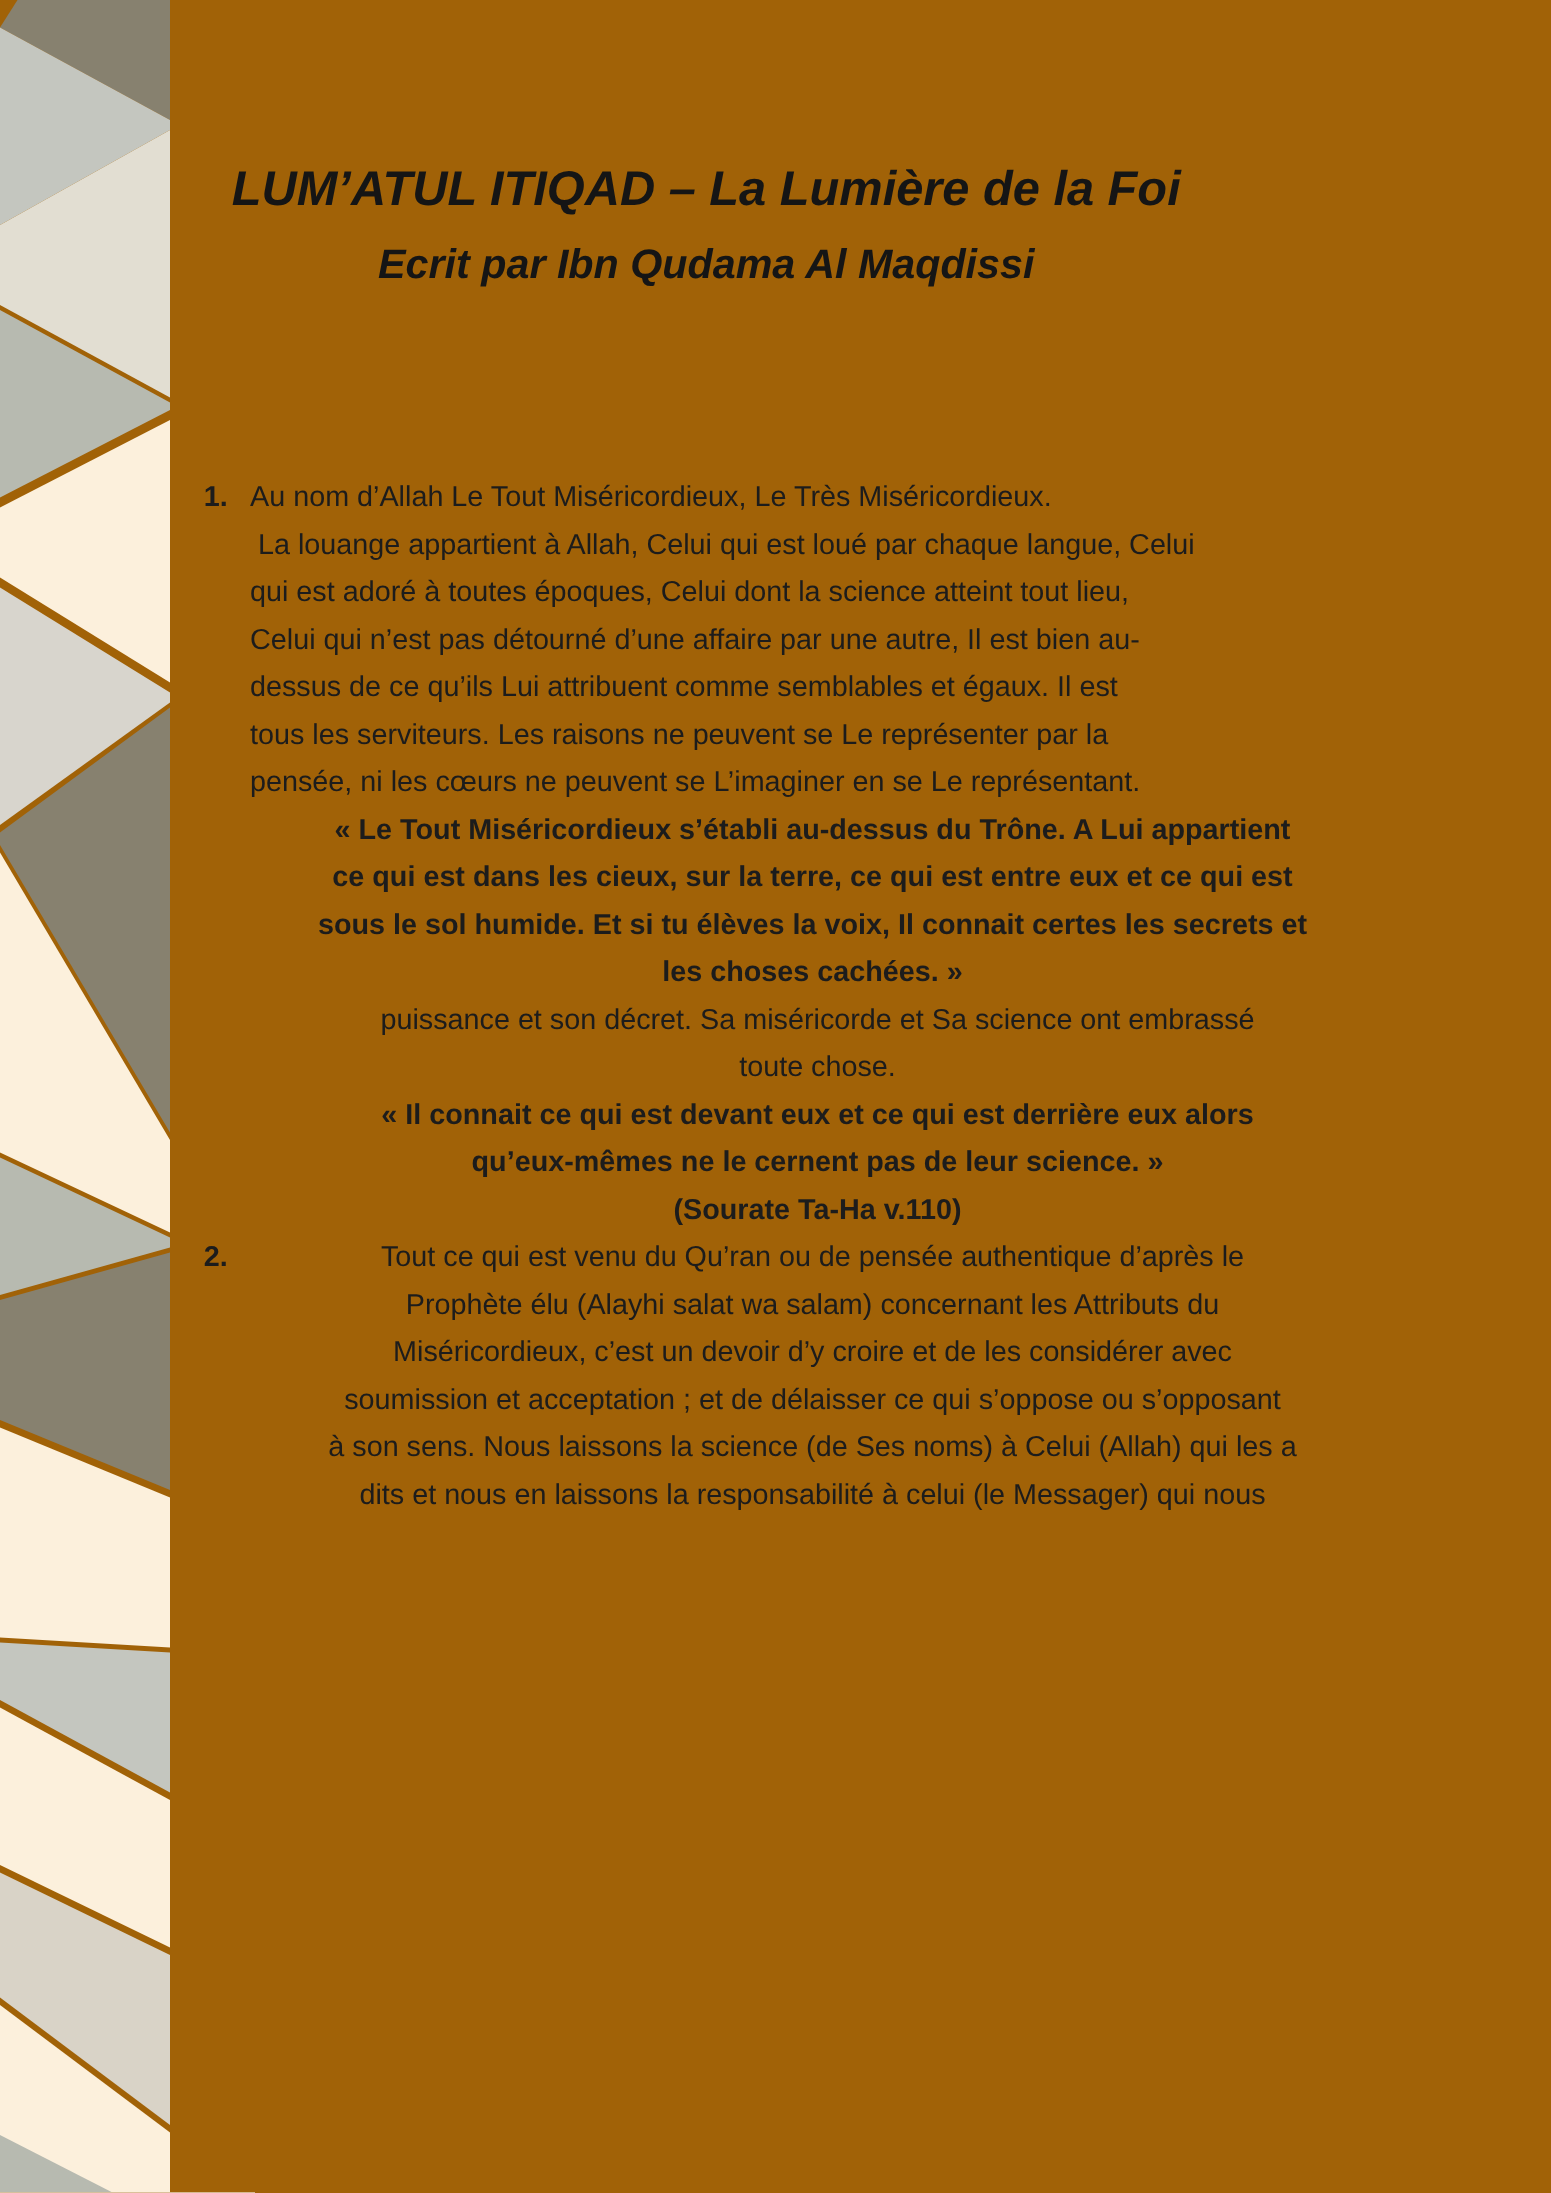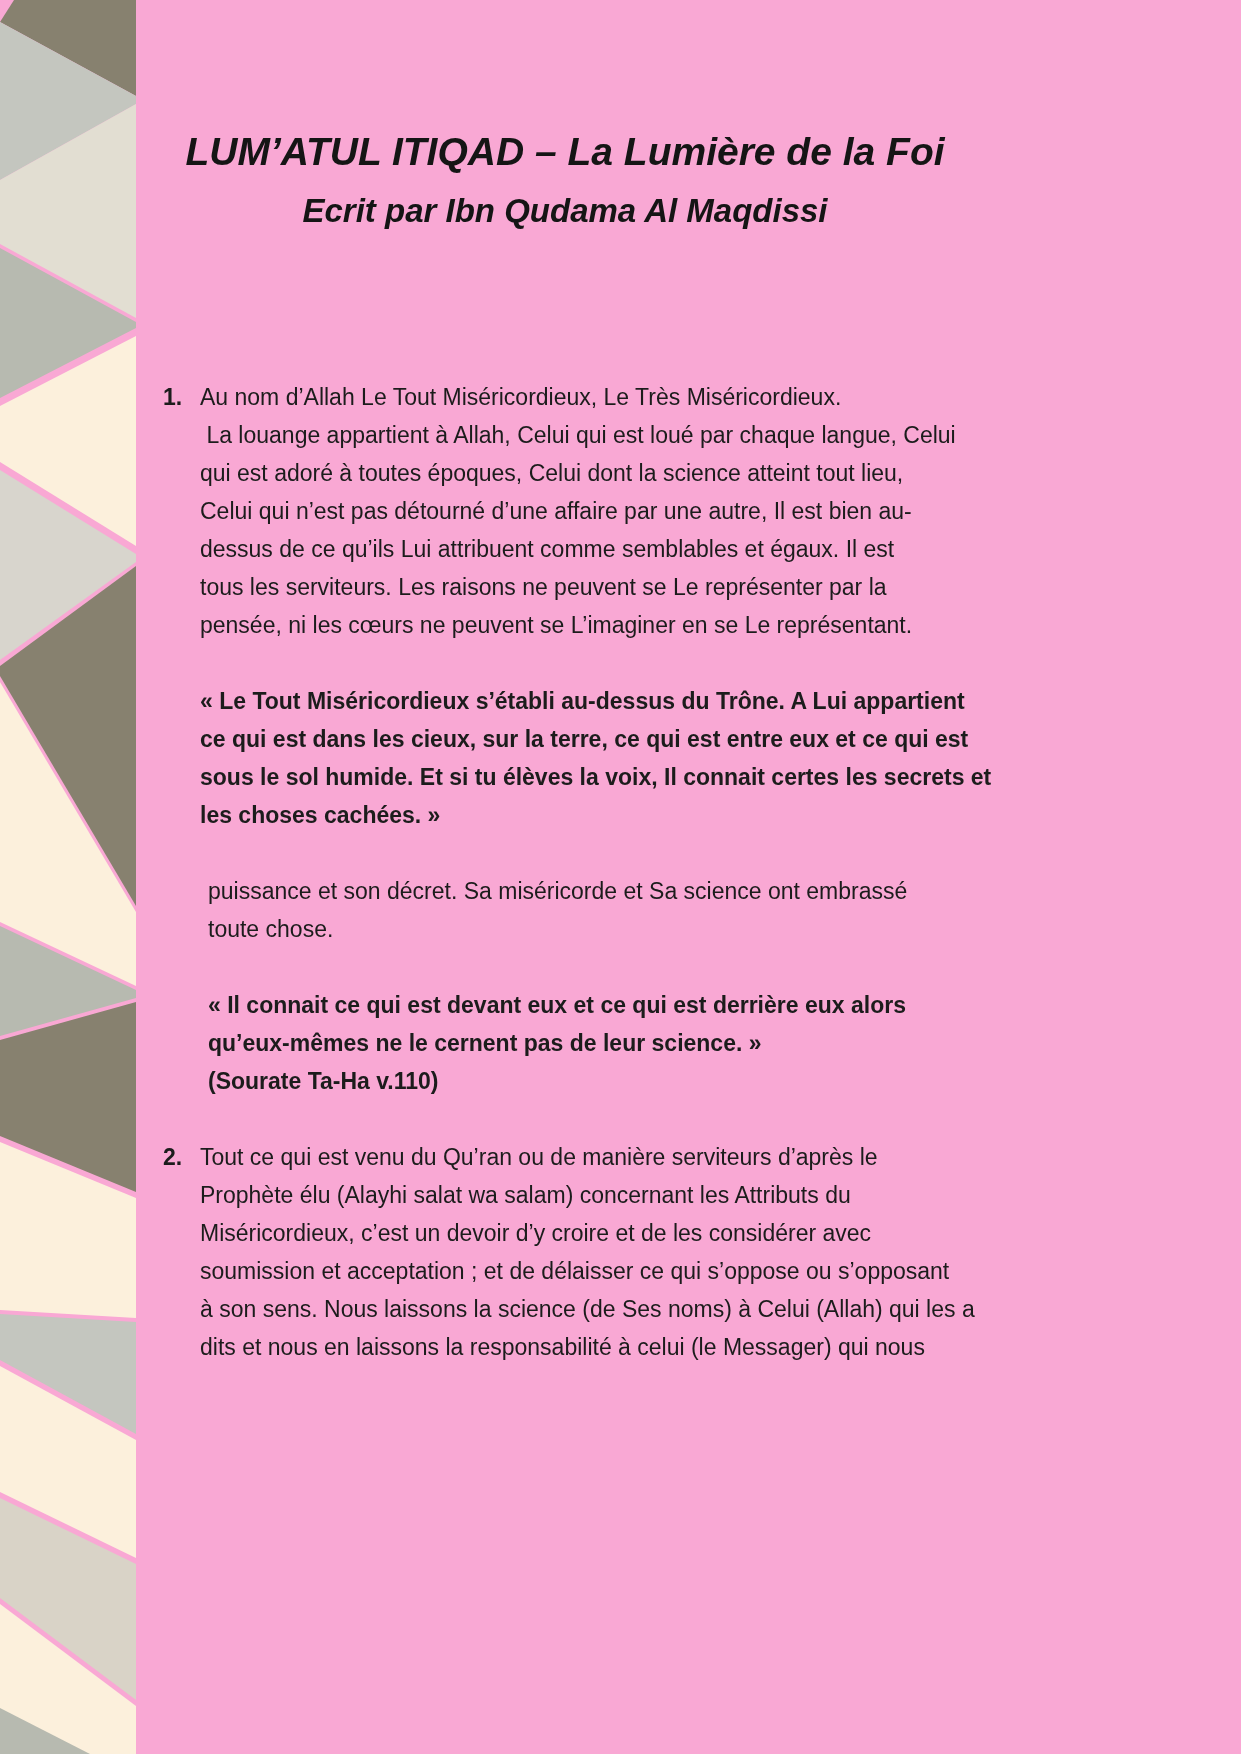--- a/index.html
+++ b/index.html
@@ -1,25 +1,25 @@
 <!DOCTYPE html>
 <html><head>
 <meta charset="utf-8">
 <style>
   html,body{margin:0;padding:0;background:#ffffff;}
-  .page{position:relative;width:1241px;height:1754px;background:#f9a8d4;overflow:hidden;
+  .page{position:relative;width:1241px;height:1754px;background:#a16207;overflow:hidden;
         font-family:"Liberation Sans",sans-serif;color:#1c1c1c;}
   .deco{position:absolute;left:0;top:0;width:136px;height:1754px;}
   .title-block{position:absolute;left:165px;top:126px;width:800px;text-align:center;
                font-style:italic;font-weight:700;color:#151515;}
   .title-line1{font-size:39px;line-height:52px;white-space:nowrap;}
   .title-line2{font-size:33px;line-height:46px;margin-top:10px;white-space:nowrap;}
   .content{position:absolute;left:200px;top:378px;width:900px;font-size:23px;}
   .block{position:relative;}
-  .gap{margin-top:38px;}
+  .gap{text-align:center;}
   .line{height:38px;line-height:38px;white-space:pre;}
   .bold .line{font-weight:700;}
   .indented{margin-left:8px;}
   .num{position:absolute;left:-37px;top:0;font-weight:700;height:38px;line-height:38px;}
 </style>
 </head>
 <body>
 
 <div class="page">
 
@@ -74,21 +74,21 @@
     </div>
 
     <div class="block bold gap indented">
       <div class="line">« Il connait ce qui est devant eux et ce qui est derrière eux alors</div>
       <div class="line">qu’eux-mêmes ne le cernent pas de leur science. »</div>
       <div class="line">(Sourate Ta-Ha v.110)</div>
     </div>
 
     <div class="block gap">
       <span class="num">2.</span>
-      <div class="line">Tout ce qui est venu du Qu’ran ou de manière serviteurs d’après le</div>
+      <div class="line">Tout ce qui est venu du Qu’ran ou de pensée authentique d’après le</div>
       <div class="line">Prophète élu (Alayhi salat wa salam) concernant les Attributs du</div>
       <div class="line">Miséricordieux, c’est un devoir d’y croire et de les considérer avec</div>
       <div class="line">soumission et acceptation ; et de délaisser ce qui s’oppose ou s’opposant</div>
       <div class="line">à son sens. Nous laissons la science (de Ses noms) à Celui (Allah) qui les a</div>
       <div class="line">dits et nous en laissons la responsabilité à celui (le Messager) qui nous</div>
     </div>
 
   </div>
 </div>
 

